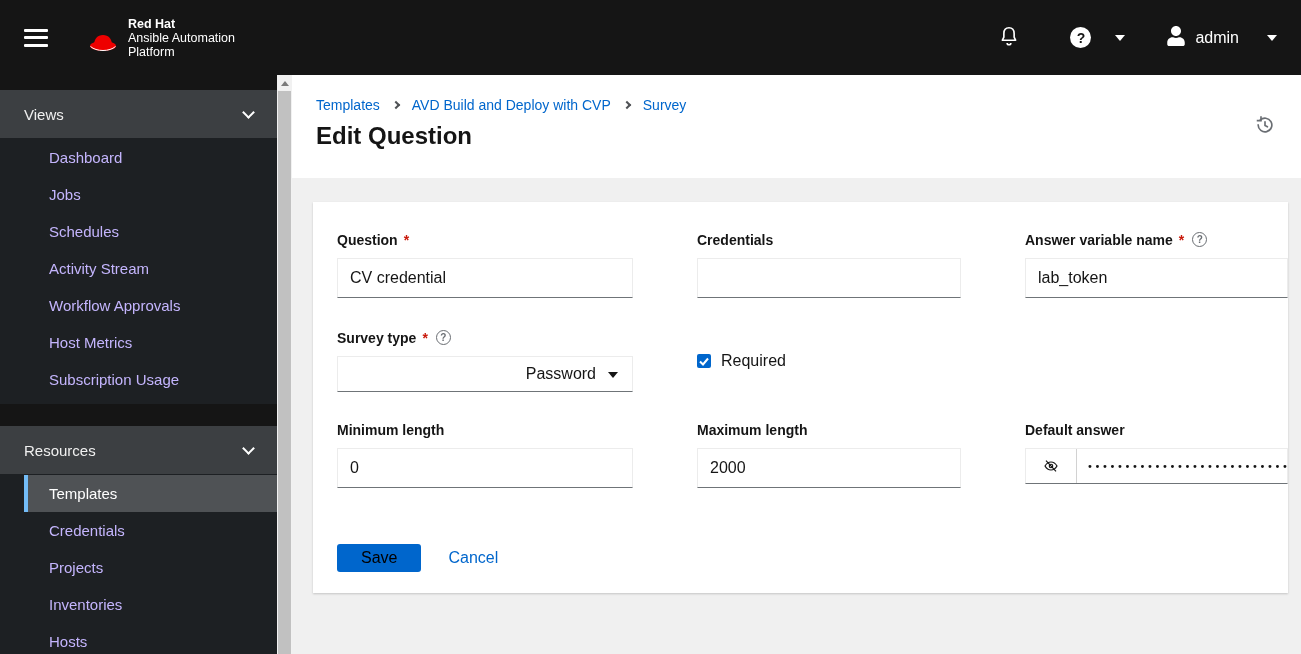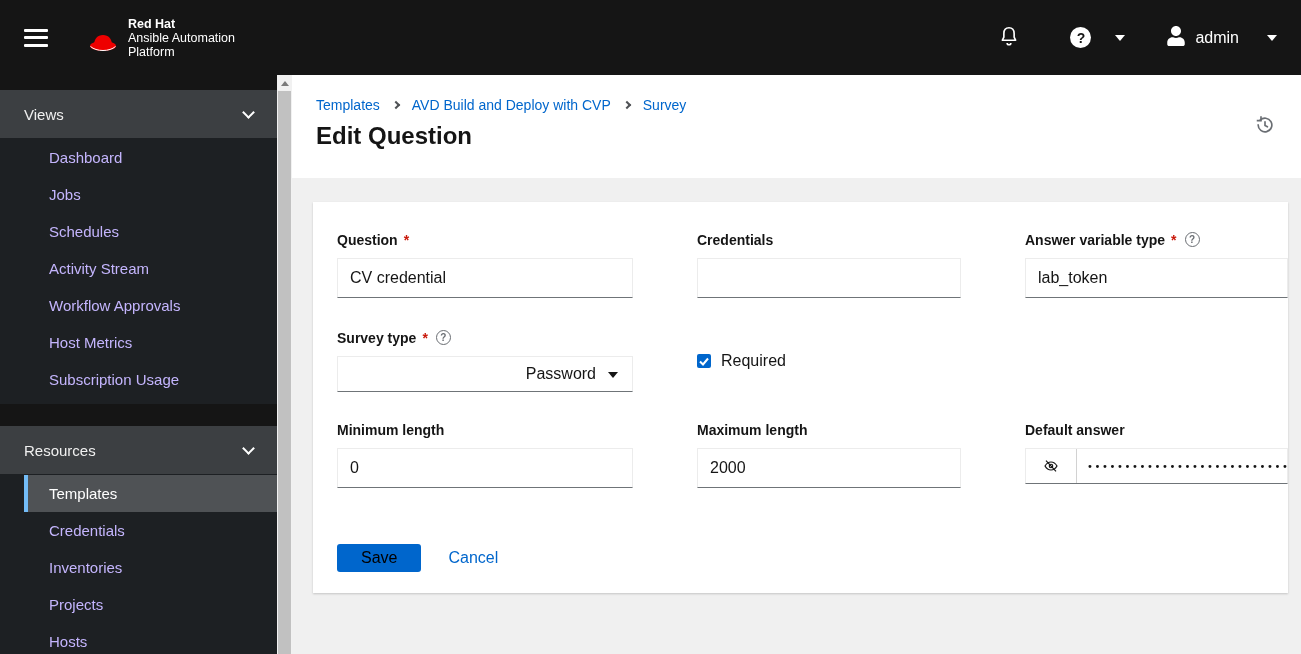--- a/index.html
+++ b/index.html
@@ -173,22 +173,22 @@
     </ul>
   </div>
   <div class="nav-section">
     <div class="nav-group-header">
       <span>Resources</span>
       <span class="chev-down"></span>
     </div>
     <ul class="nav-items">
       <li class="selected">Templates</li>
       <li>Credentials</li>
+      <li>Projects</li>
       <li>Inventories</li>
-      <li>Projects</li>
       <li>Hosts</li>
     </ul>
   </div>
 </nav>
 
 <div class="scrollbar">
   <div class="scroll-up">
       <i></i>
     </div>
   <div class="scroll-thumb"></div>
@@ -226,21 +226,21 @@
         <input class="pf-input" type="text" value="CV credential" style="">
       </div>
       <div>
         <div class="f-label">
           <span>Credentials</span>
         </div>
         <input class="pf-input" type="text" value="" style="">
       </div>
       <div>
         <div class="f-label">
-          <span>Answer variable type</span>
+          <span>Answer variable name</span>
           <span class="req">*</span>
           <span class="help-icon"></span>
         </div>
         <input class="pf-input" type="text" value="lab_token" style="">
       </div>
     </div>
 
     <div class="form-row row2">
       <div>
         <div class="f-label">

